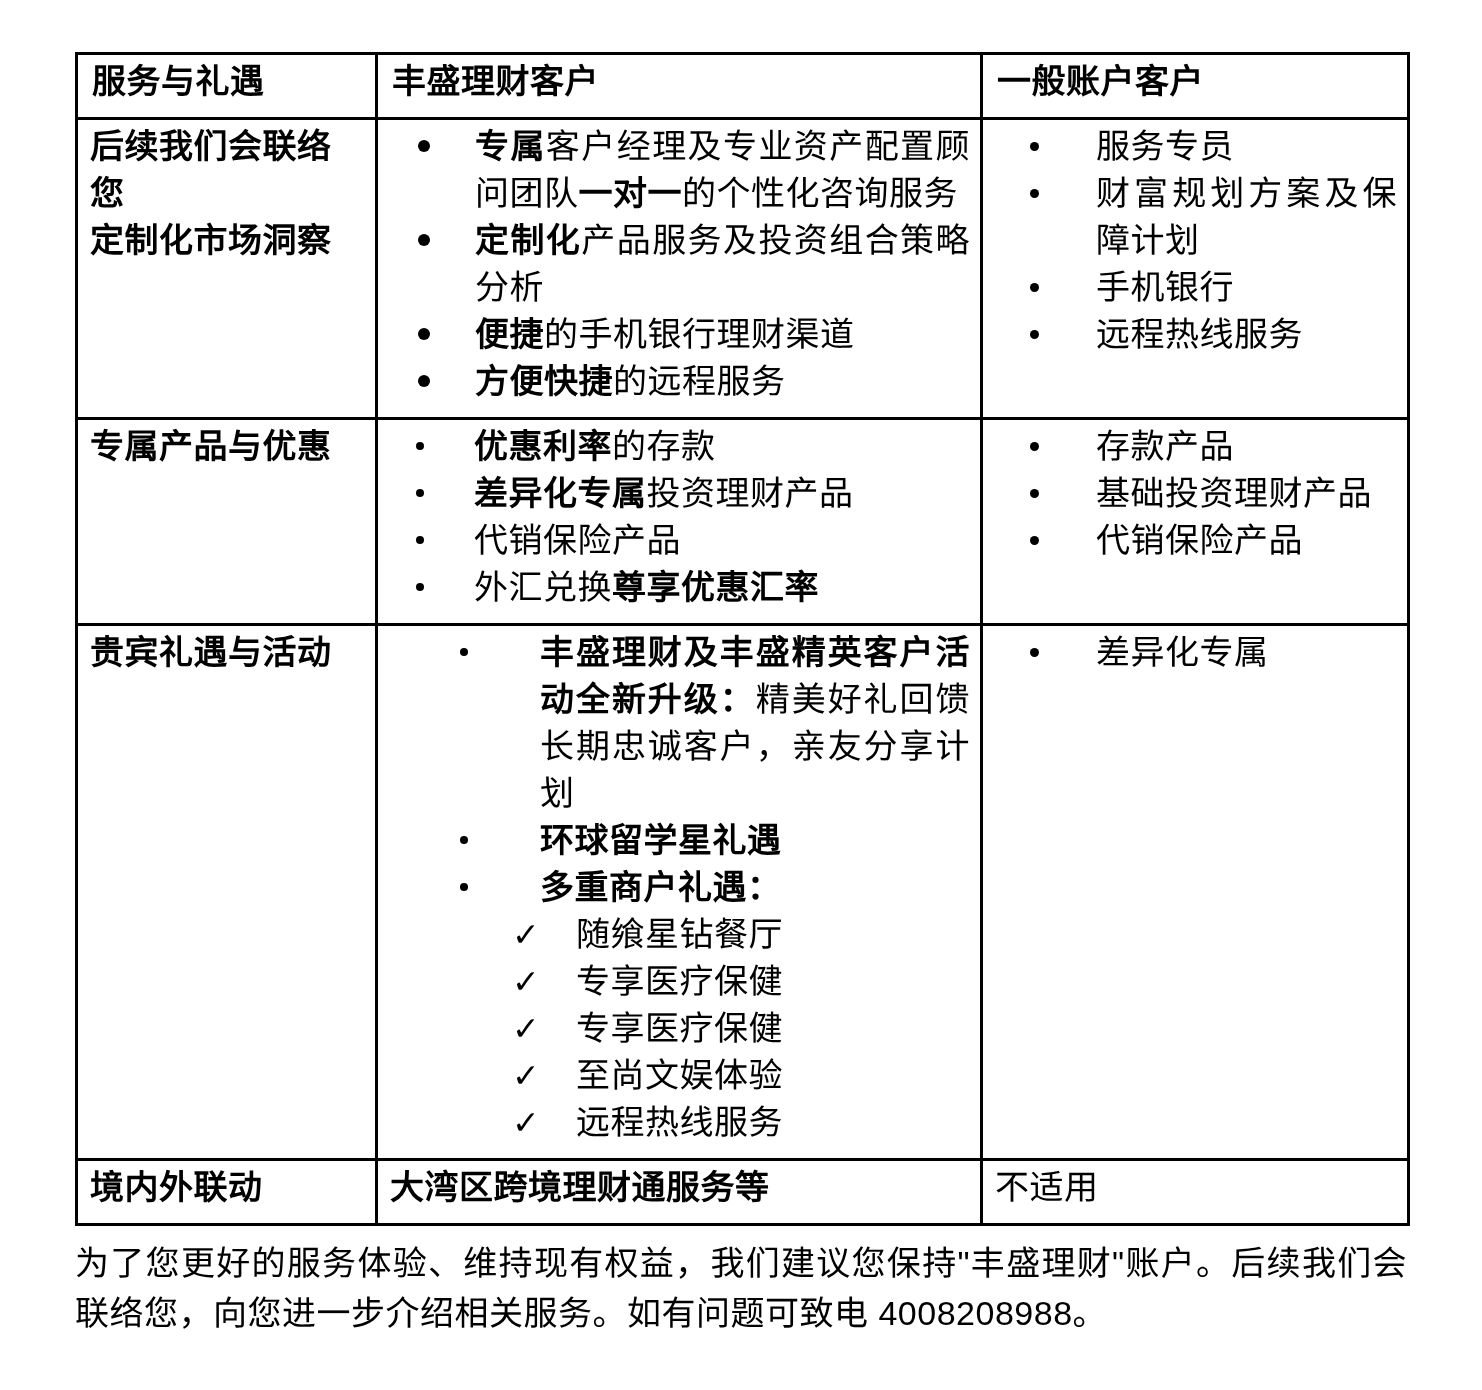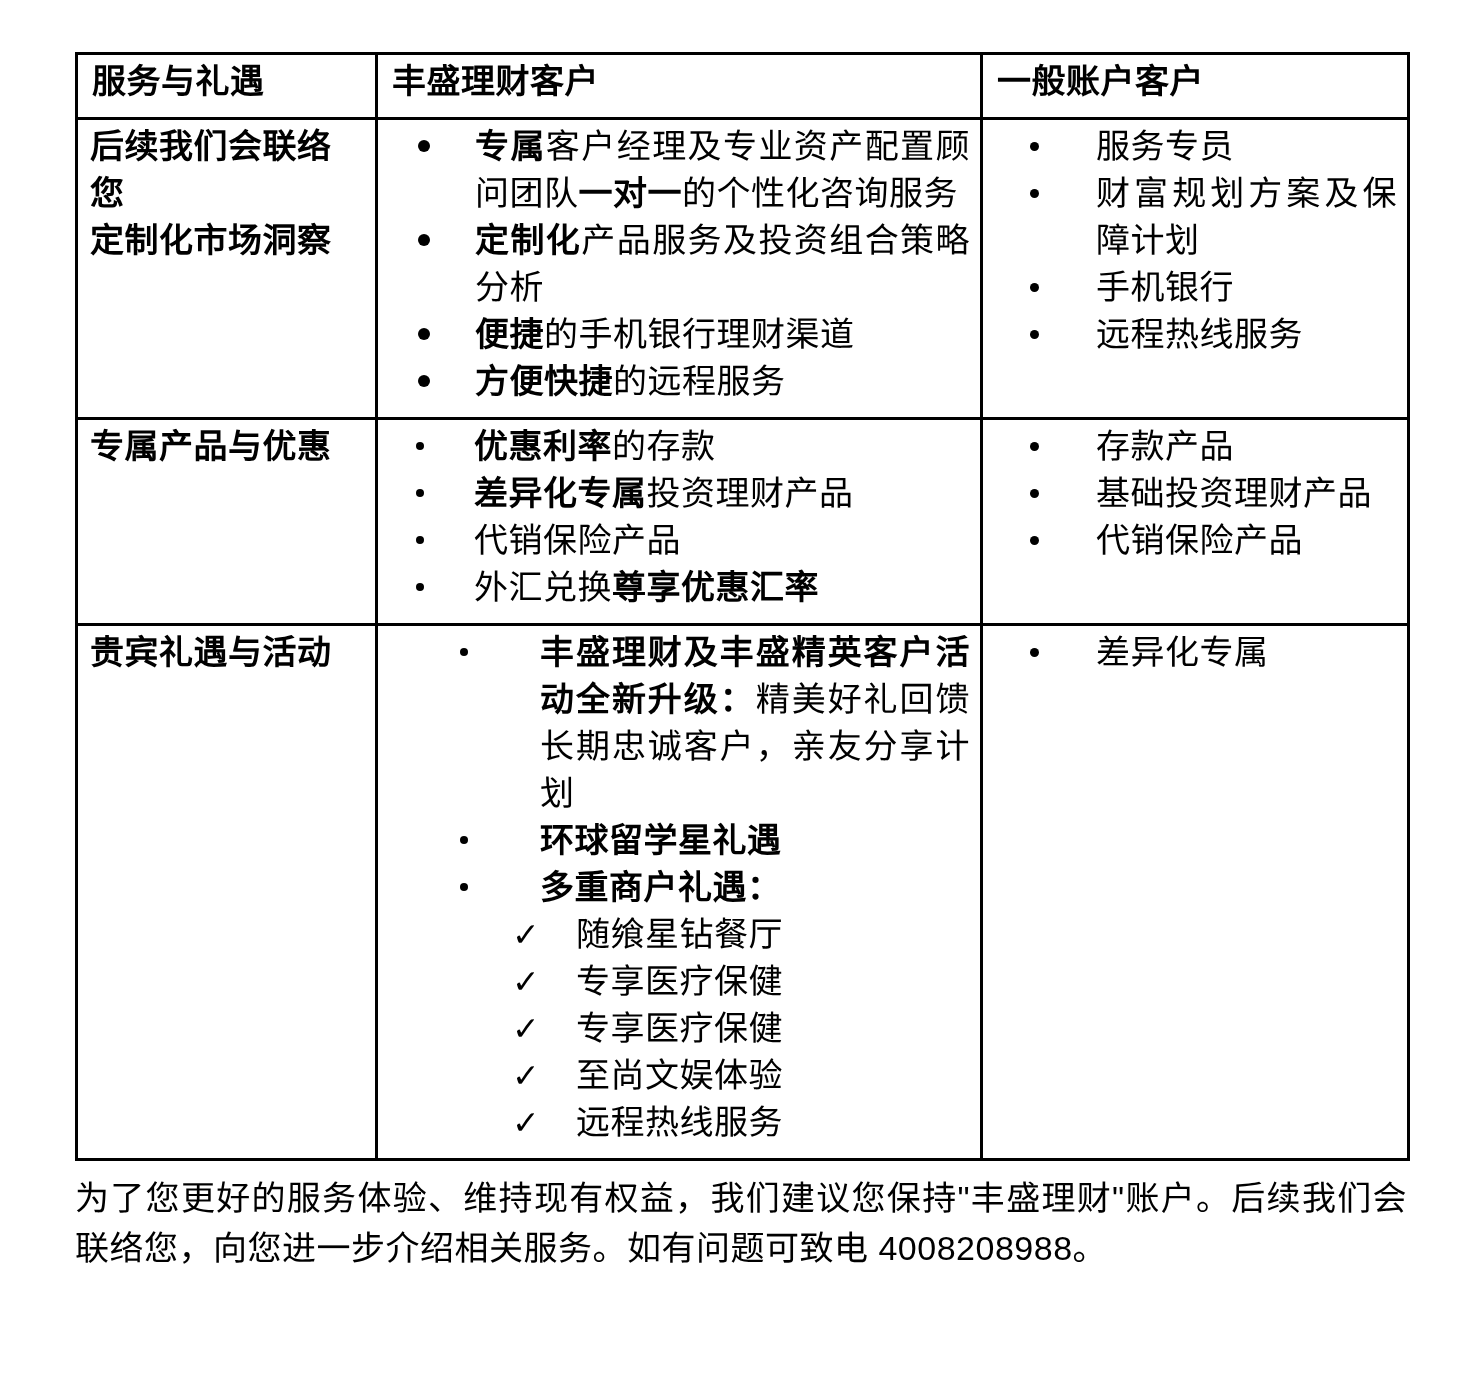--- a/index.html
+++ b/index.html
@@ -207,18 +207,23 @@
           </td>
       <td class="cell">
             <div class="li li-gdot">
               <span class="mk">
                 <i class="dotglyph"></i>
               </span>
               <span class="txt"><span>差异化专属</span></span>
             </div>
           </td>
     </tr>
+    <tr>
+      <td class="cat">境内外联动</td>
+      <td class="plain"><span class="b">大湾区跨境理财通服务等</span></td>
+      <td class="plain-reg"><span>不适用</span></td>
+    </tr>
   </tbody>
     </table>
 
   <p class="para footer"><span>为了您更好的服务体验、维持现有权益，我们建议您保持"丰盛理财"账户。后续我们会联络您，向您进一步介绍相关服务。如有问题可致电 4008208988。</span></p>
 
 </div>
 
 </body></html>

